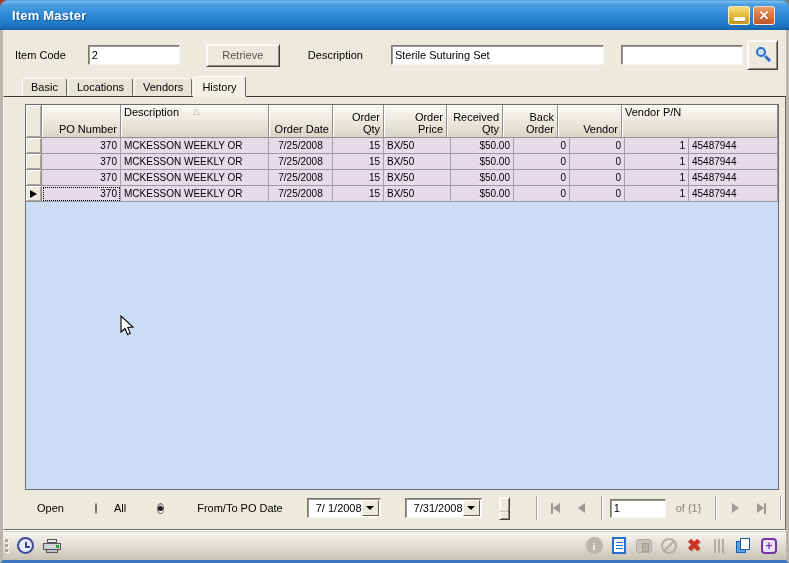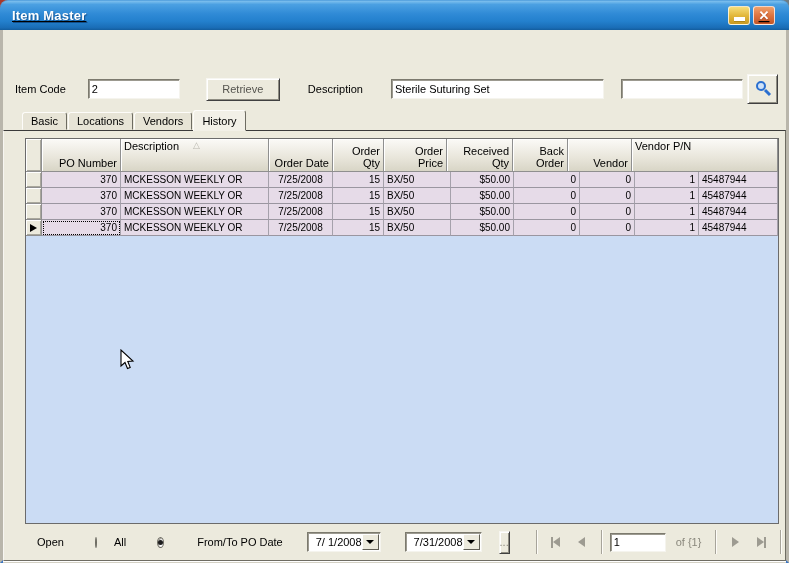--- a/index.html
+++ b/index.html
@@ -3,21 +3,20 @@
 <meta charset="utf-8">
 <style>
   * { margin:0; padding:0; box-sizing:border-box; }
   html,body { font-family:"Liberation Sans", sans-serif; }
   body { background:#9aa8b8; }
 
   .window {
     position:relative; width:789px; height:563px;
     background:#b9b6ab;
     overflow:hidden;
-    text-decoration:underline;
   }
   .corner-artifact {
     position:absolute; top:0; left:0; width:14px; height:10px;
     background:#a8392b; z-index:0;
   }
   .corner-artifact2 {
     position:absolute; top:0; right:0; width:14px; height:8px;
     background:#6f7d84; z-index:0;
   }
 
@@ -53,21 +52,20 @@
     border-left:3px solid #b9b6ab; border-right:3px solid #b9b6ab;
     border-bottom:3px solid #3c76c2;
     display:flex; flex-direction:column;
   }
 
   
   .form-row {
     height:44px; display:flex; align-items:center;
     padding:6px 8px 0 12px; font-size:11px; color:#000;
     flex:none;
-    margin-top:34px;
   }
   .lbl { white-space:nowrap; }
   .txt {
     height:20px; background:#fff; font-size:11px; font-family:"Liberation Sans",sans-serif;
     border:1px solid; border-color:#7c7a6e #f5f4ee #f5f4ee #7c7a6e;
     box-shadow:inset 1px 1px 0 #9c9a90;
     padding:2px 3px;
   }
   #item-code-input { width:92px; margin-left:22px; }
   .btn {
@@ -136,21 +134,21 @@
     box-shadow:inset 1px 1px 0 #fff, inset -1px -1px 0 #a9a79c;
     display:flex; align-items:center; justify-content:center; padding:0;
   }
   .c0 { width:16px; flex:none; }
   .c1 { width:79px; flex:none; }
   .c2 { width:148px; flex:none; }
   .c3 { width:64px; flex:none; }
   .c4 { width:51px; flex:none; }
   .c5 { width:67px; flex:none; }
   .c6 { width:63px; flex:none; }
-  .c7 { width:66px; flex:none; }
+  .c7 { width:56px; flex:none; }
   .c8 { width:55px; flex:none; }
   .c9 { width:64px; flex:none; }
   .c10 { flex:1; }
   .ar { justify-content:flex-end; text-align:right; }
   .al { justify-content:flex-start; text-align:left; }
   .ac { justify-content:center; text-align:center; }
   .hcell.ar { align-items:flex-end; }
   .hcell.al { align-items:flex-start; }
   .hdr-desc { flex-direction:row !important; align-items:center; gap:14px; }
   .sort-tri { color:#b9b7ae; font-size:9px; }

